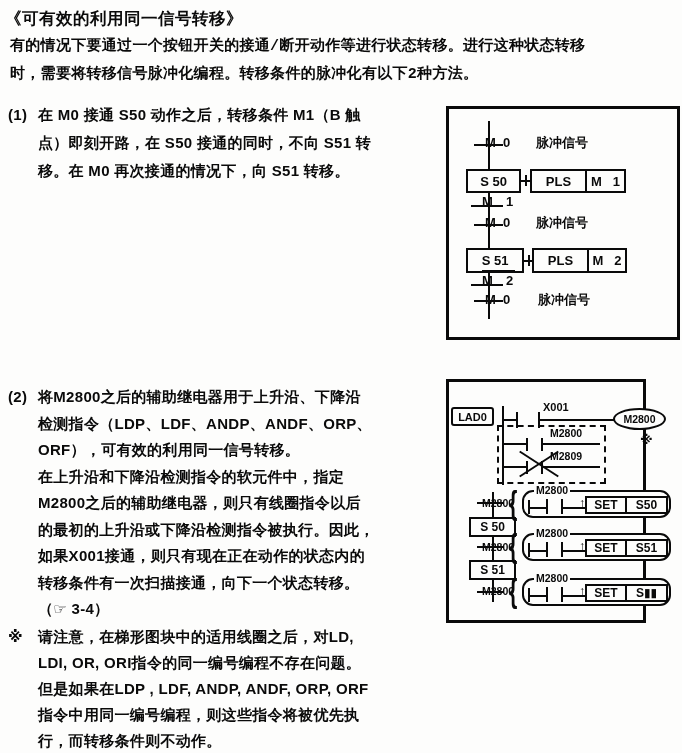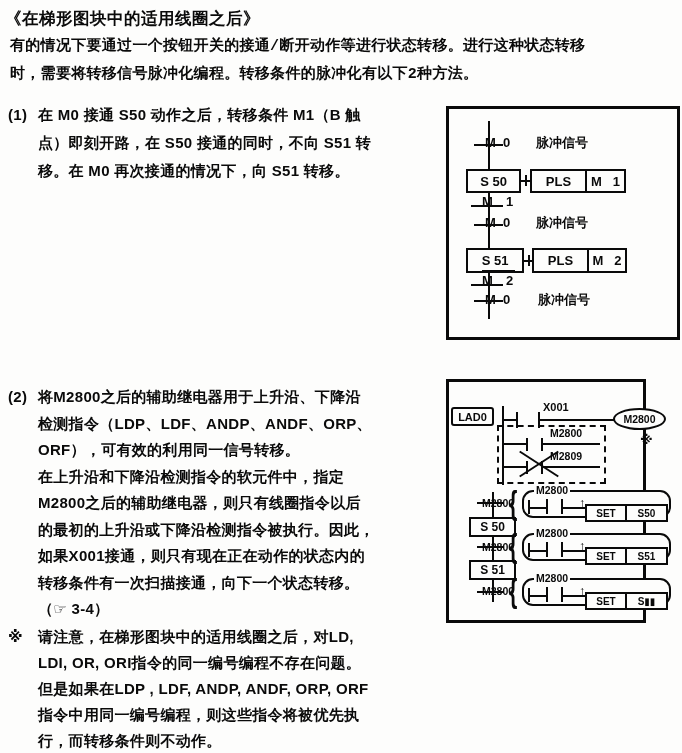--- a/index.html
+++ b/index.html
@@ -45,29 +45,29 @@
         border:2px solid #0a0a0a; border-radius:11px; background:#fdfdfc; }
   .co-brace { position:absolute; left:-15px; top:-6px; font-size:33px; line-height:34px;
               font-weight:bold; transform:scaleX(.65); transform-origin:left center; }
   .co .rail { left:4px; top:8px; width:2px; height:14px; }
   .co .l1 { left:6px; top:15px; width:16px; height:2px; }
   .co .b1 { left:22px; top:7px; width:2px; height:15px; }
   .co .b2 { left:37px; top:7px; width:2px; height:15px; }
   .co .arr { left:23px; top:4px; width:15px; text-align:center; font-size:13px; }
   .co .lab { left:10px; top:-8px; font-size:10.5px; background:#fdfdfc; padding:0 2px; }
   .co .l2 { left:39px; top:15px; width:22px; height:2px; }
-  .co .setbox { left:61px; top:12px; width:83px; height:18px; font-size:10px; }
+  .co .setbox { left:61px; top:4px; width:83px; height:18px; font-size:12px; }
   .co .setbox .c1 { width:40px; }
   .x1 { transform:rotate(33deg); }
   .x2 { transform:rotate(-33deg); }
 </style>
 </head>
 <body>
 
-<div class="abs title">《在梯形图块中的适用线圈之后》</div>
+<div class="abs title">《可有效的利用同一信号转移》</div>
 <div class="abs intro">有的情况下要通过一个按钮开关的接通/断开动作等进行状态转移。进行这种状态转移
 时，需要将转移信号脉冲化编程。转移条件的脉冲化有以下2种方法。</div>
 
 <div class="item item1">
   <span class="marker">(1)</span>
   <span class="txt">在 M0 接通 S50 动作之后，转移条件 M1（B 触
 点）即刻开路，在 S50 接通的同时，不向 S51 转
 移。在 M0 再次接通的情况下，向 S51 转移。</span>
 </div>
 

